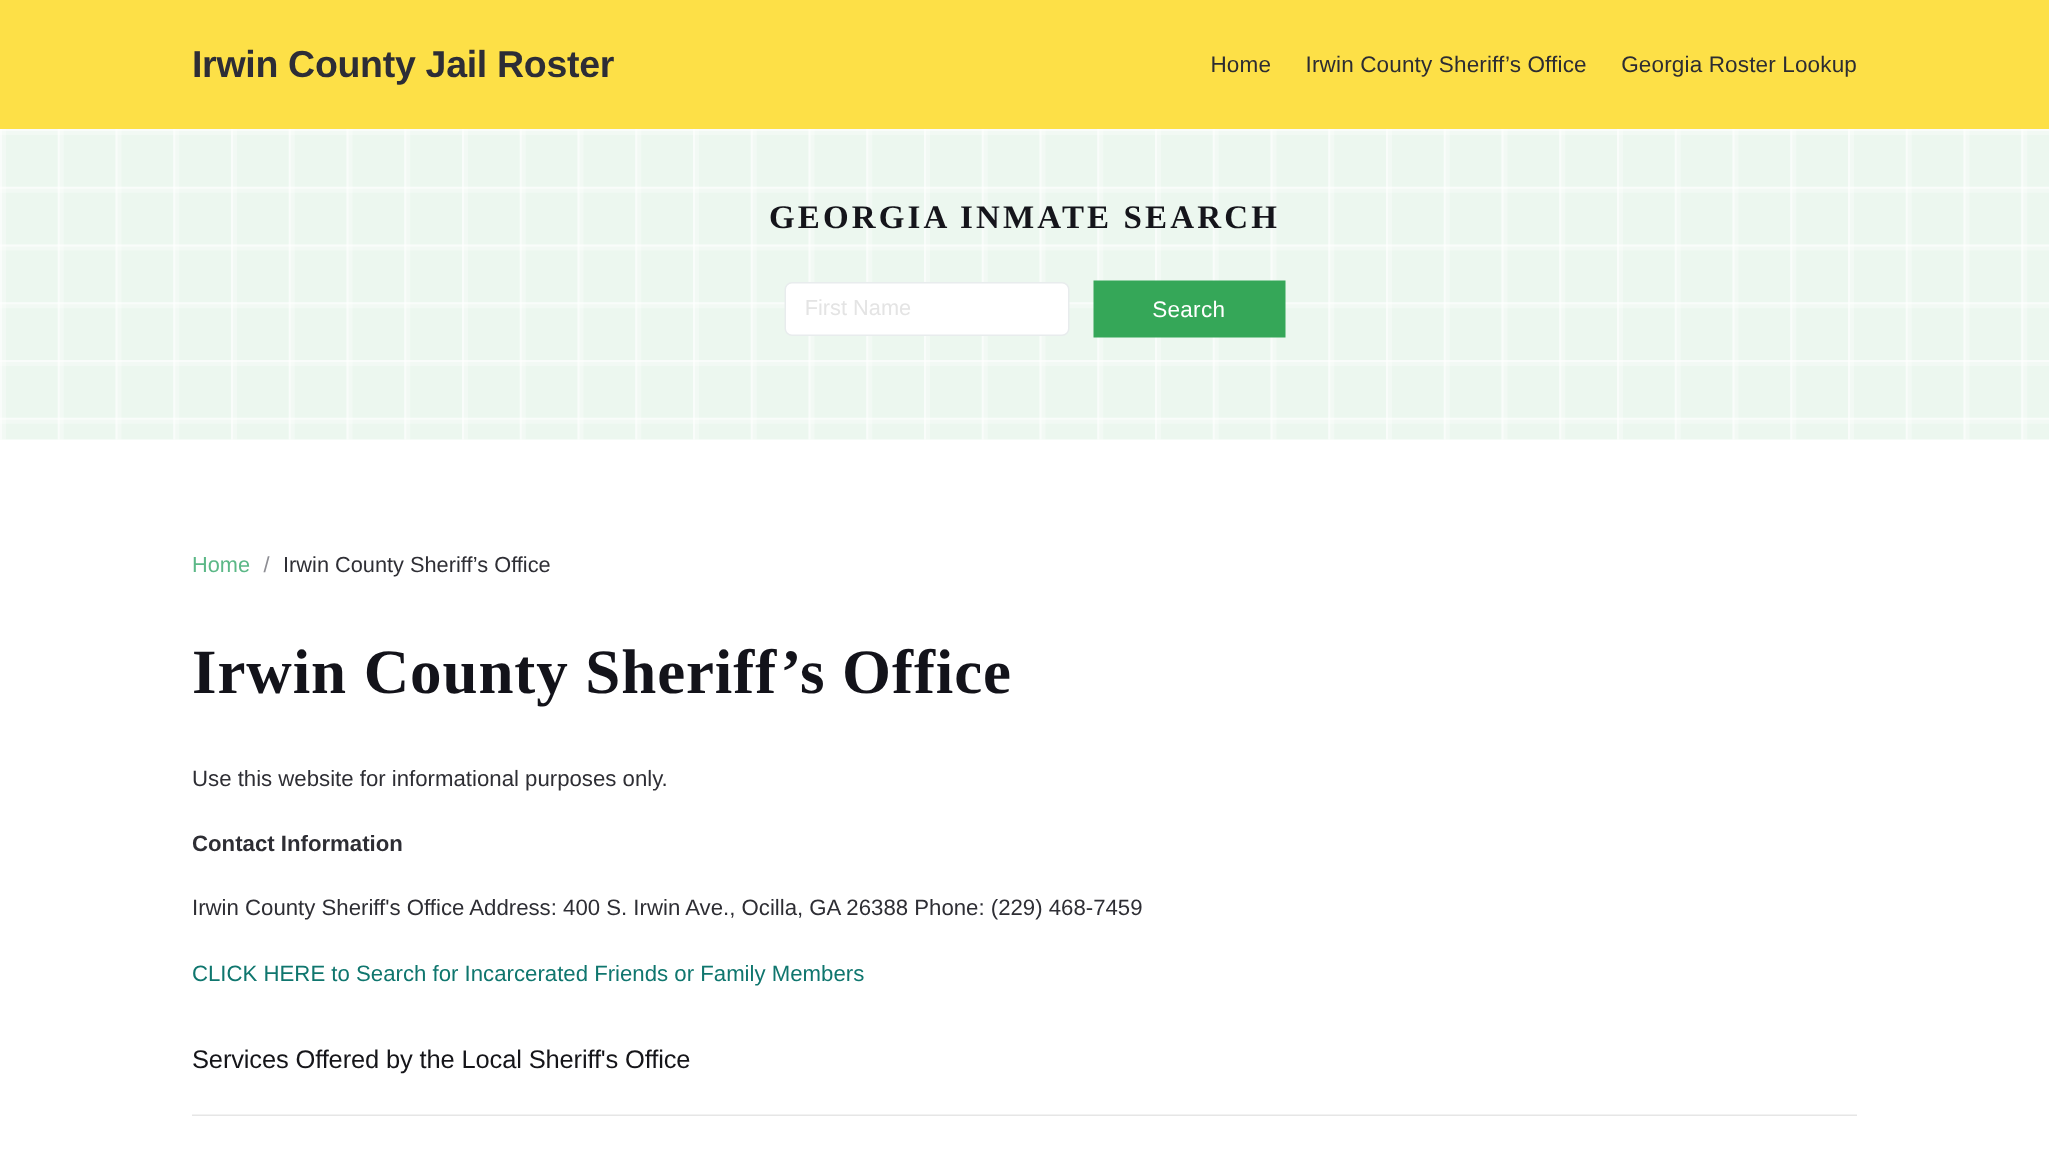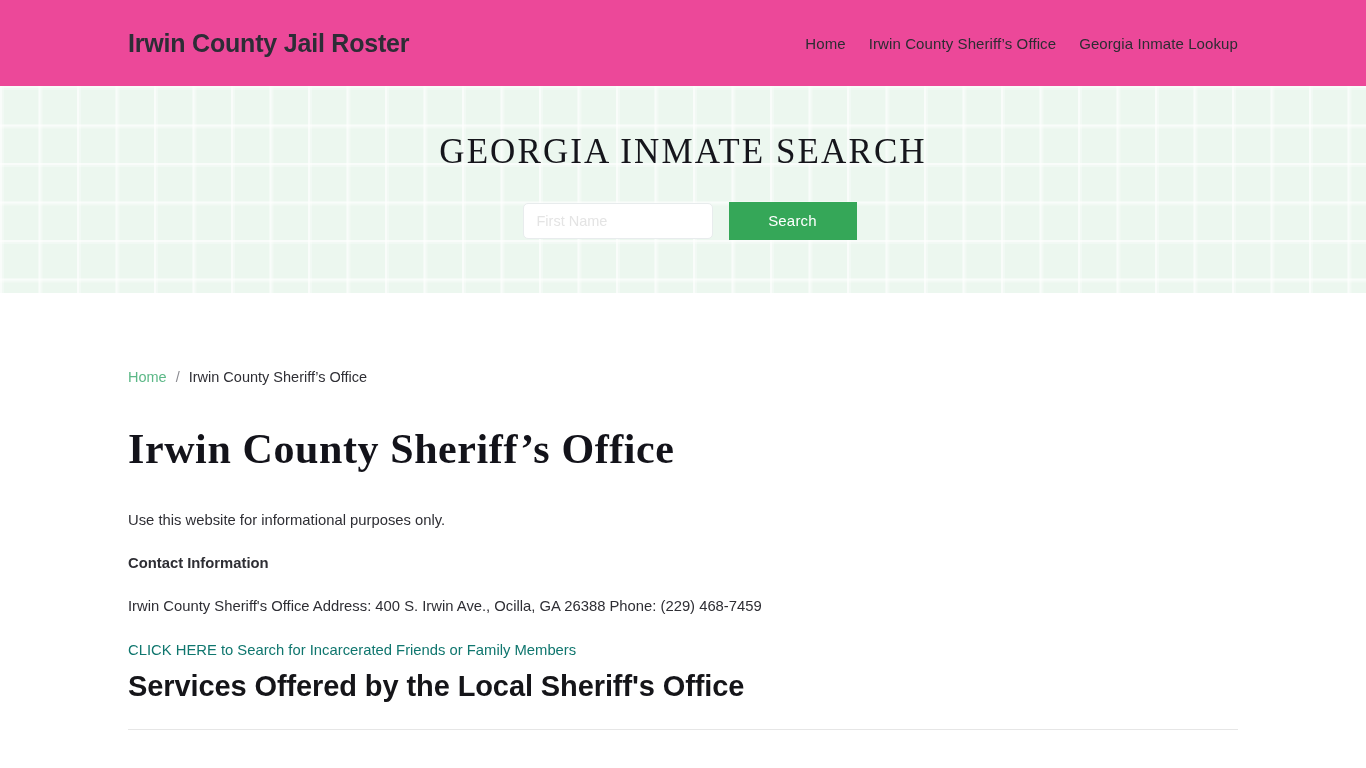--- a/index.html
+++ b/index.html
@@ -10,21 +10,21 @@
     overflow: hidden;
     background: #ffffff;
     font-family: "Liberation Sans", sans-serif;
     color: #262626;
     -webkit-font-smoothing: antialiased;
   }
 
   
   .site-header {
     height: 86px;
-    background: #ec4899;
+    background: #fde047;
     display: flex;
     align-items: center;
     justify-content: space-between;
     padding: 0 128px;
   }
   .brand {
     font-family: "Liberation Sans", sans-serif;
     font-size: 25px;
     font-weight: bold;
     color: #2d2d36;
@@ -60,22 +60,22 @@
     overflow: hidden;
   }
   .hero-inner {
     position: relative;
     z-index: 2;
     padding-top: 47px;
     text-align: center;
   }
   .hero-title {
     font-family: "Liberation Serif", serif;
-    font-size: 35px;
-    font-weight: normal;
+    font-size: 22px;
+    font-weight: bold;
     letter-spacing: 2.1px;
     color: #15151b;
     margin: 0;
     line-height: 1.1;
   }
   .search-form {
     margin-top: 30px;
     display: flex;
     justify-content: center;
     align-items: center;
@@ -160,44 +160,44 @@
   .para.tight { margin-top: 21px; }
   .para strong { font-weight: bold; text-align: right; }
 
   .inline-link {
     color: #0f766e;
     text-decoration: none;
     font-size: 14.8px;
   }
 
   .section-heading {
-    font-size: 29px;
-    font-weight: bold;
+    font-size: 17px;
+    font-weight: normal;
     color: #151519;
-    margin: 9px 0 0 0;
+    margin: 36px 0 0 0;
     letter-spacing: -0.1px;
   }
 
   .divider {
     height: 1px;
     background: #e6e6e6;
     border: 0;
     margin: 26px 0 0 0;
     width: 1110px;
   }
 </style>
 </head>
 <body>
 
 <header class="site-header">
   <a class="brand" href="#">Irwin County Jail Roster</a>
   <nav class="main-nav">
     <a class="nav-link" href="#">Home</a>
     <a class="nav-link" href="#">Irwin County Sheriff’s Office</a>
-    <a class="nav-link" href="#">Georgia Inmate Lookup</a>
+    <a class="nav-link" href="#">Georgia Roster Lookup</a>
   </nav>
 </header>
 
 <section class="hero">
   <div class="hero-inner">
     <h1 class="hero-title">GEORGIA INMATE SEARCH</h1>
     <form class="search-form">
       <input class="field field-name" type="text" placeholder="First Name" style="">
       <button class="btn-search" type="submit">Search</button>
     </form>

